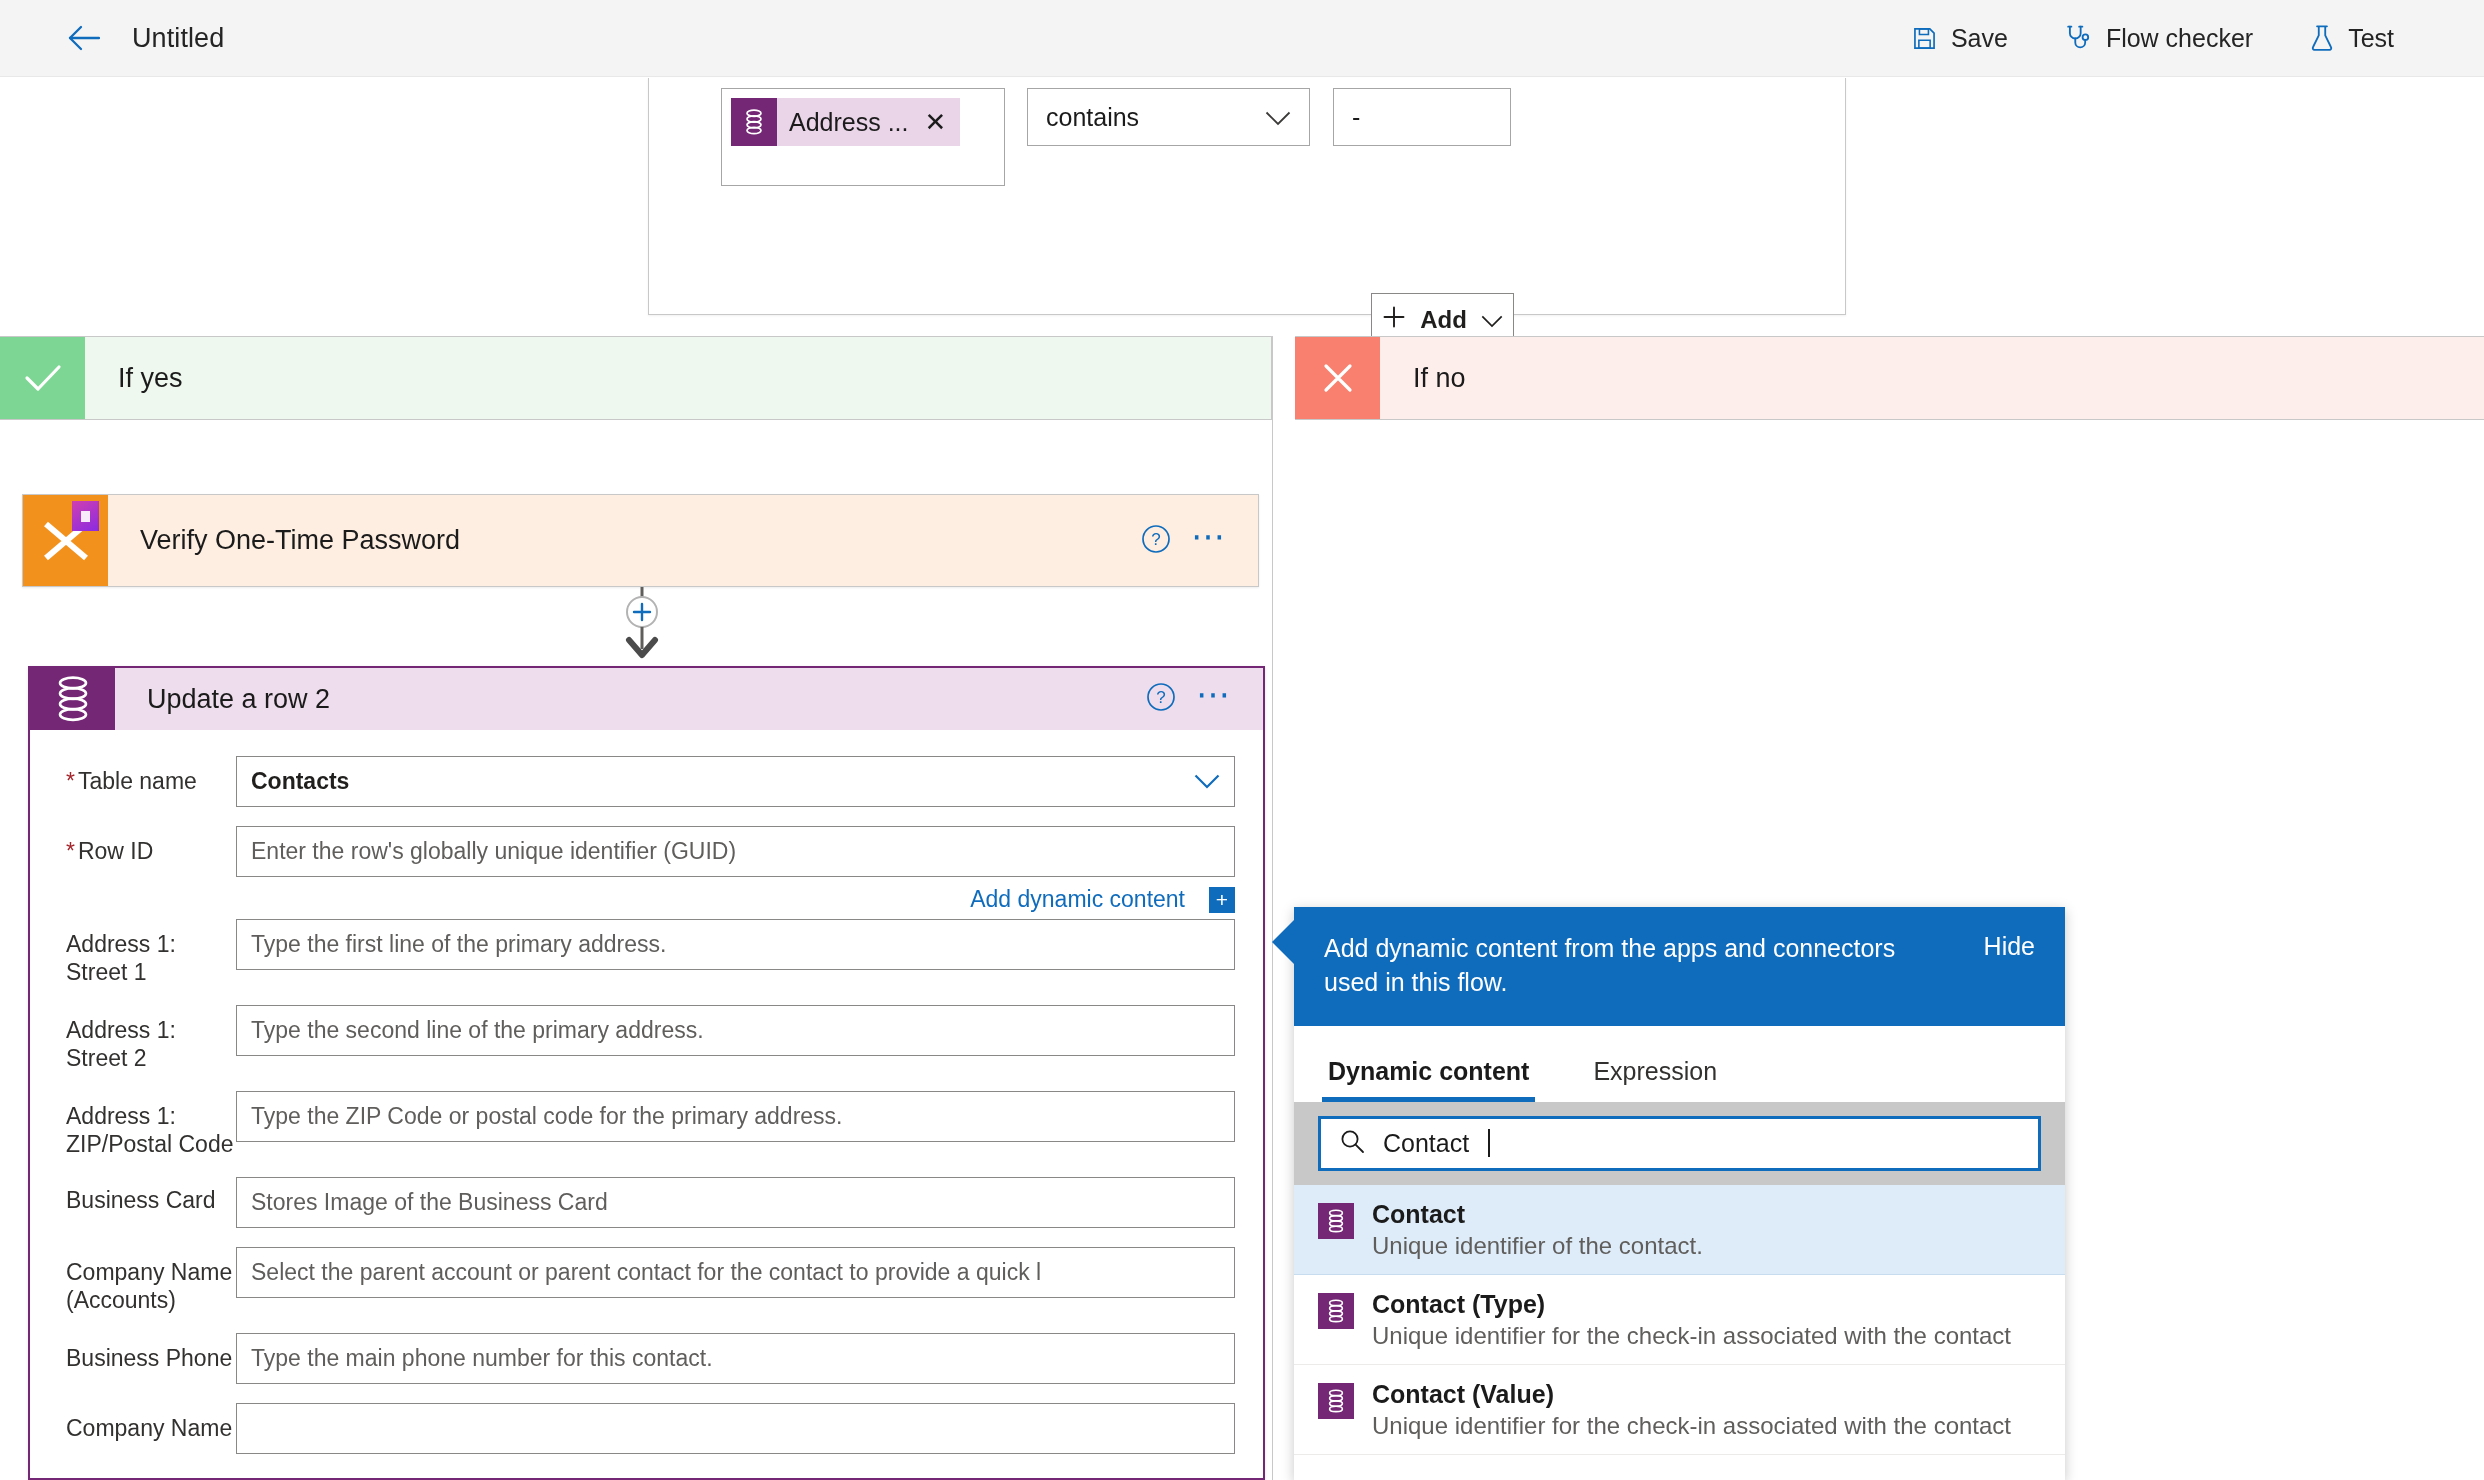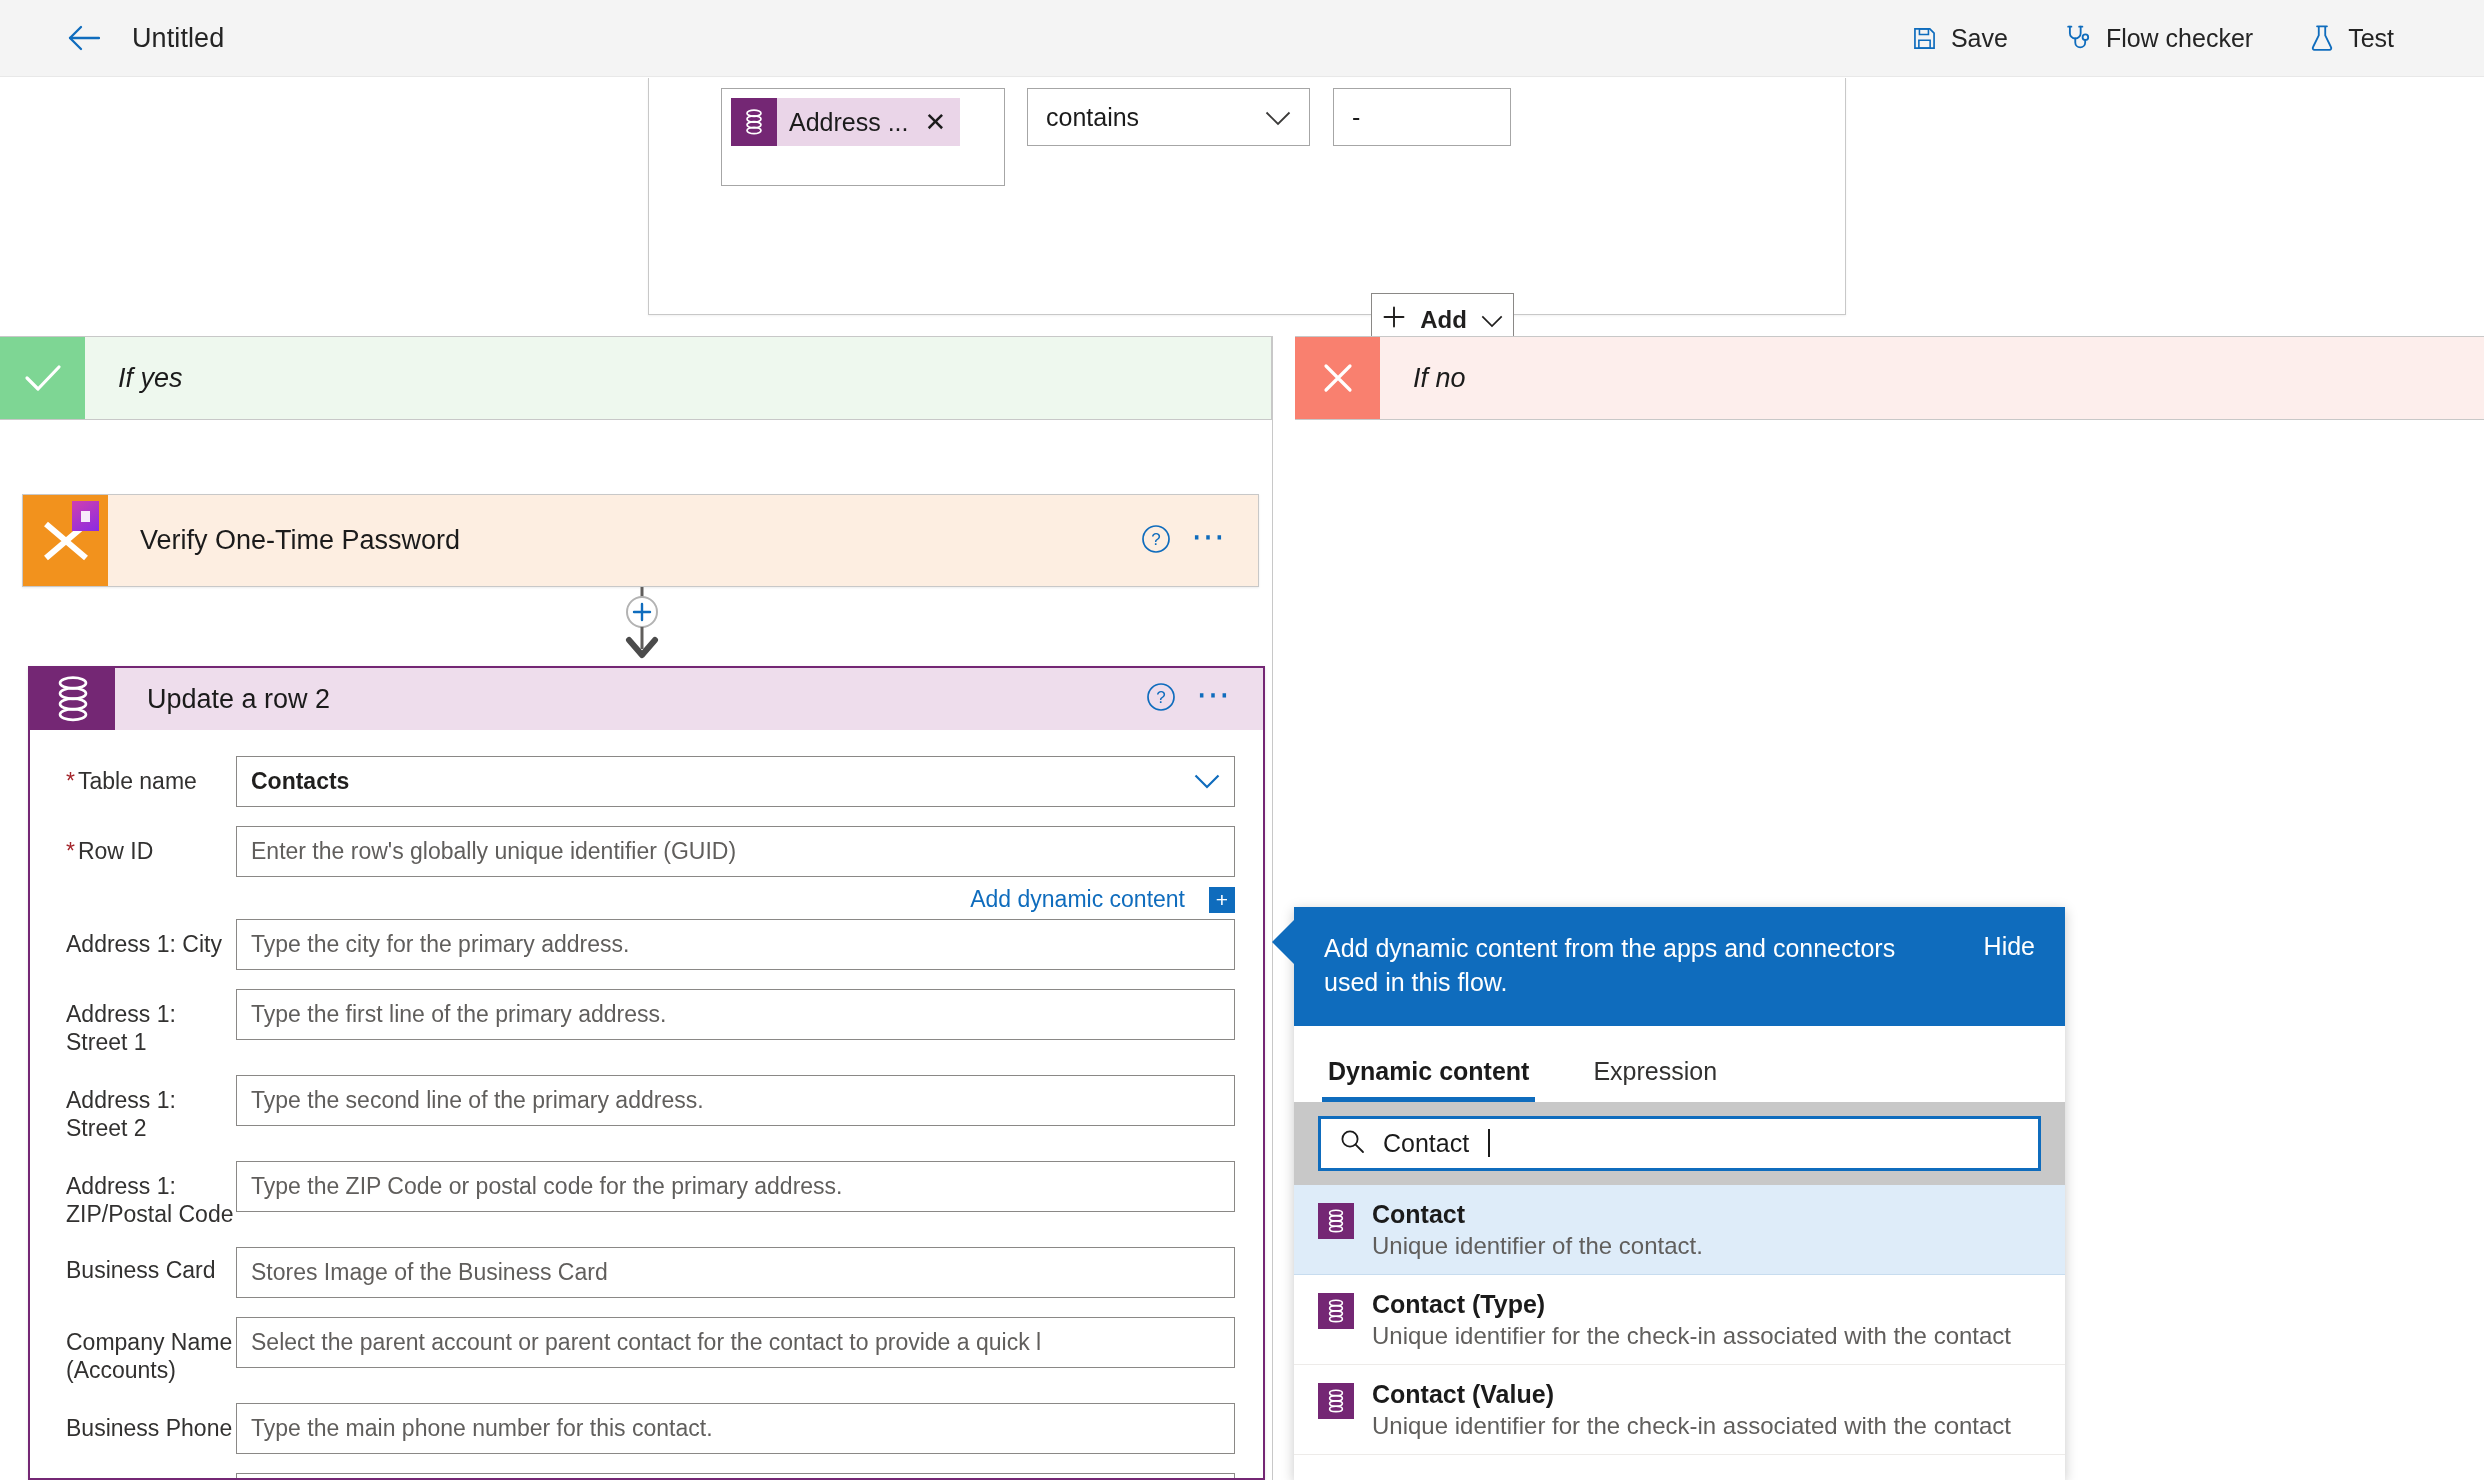--- a/index.html
+++ b/index.html
@@ -87,21 +87,21 @@
     background: #ffffff; border-right: 1px solid #c8c8c8;
   }
   .branch-head {
     position: absolute; left: 0; top: 0; height: 84px; display: flex; align-items: stretch;
     border: 1px solid #c8c8c8; border-left: none;
   }
   .branch-head.yes { width: 1272px; background: #eef8ee; }
   .branch-icon { width: 85px; display: flex; align-items: center; justify-content: center; }
   .branch-icon.yes { background: #7ed694; }
   .branch-icon.no  { background: #f9806f; }
-  .branch-label { display: flex; align-items: center; padding-left: 33px; font-size: 27px; color: #1b1b1b; font-style: italic; }
+  .branch-label { display: flex; align-items: center; padding-left: 33px; font-size: 27px; color: #1b1b1b; }
 
   .branch-no-wrap {
     position: absolute; left: 1295px; top: 336px; width: 1189px; height: 1144px; background: #ffffff;
   }
   .branch-head.no {
     position: absolute; left: 0; top: 0; width: 1189px; background: #fdeeec;
     border: 1px solid #c8c8c8; border-left: none; border-right: none;
   }
 
   
@@ -412,28 +412,20 @@
           <div class="fld ph">
             <span>Enter the row's globally unique identifier (GUID)</span>
           </div>
           <div class="adc-link">
             <span class="adc-text">Add dynamic content</span>
             <span class="adc-plus">+</span>
           </div>
         </div>
       </div>
 
-      <div class="field-row">
-        <div class="field-label">Address 1: City</div>
-        <div class="field-ctrl">
-          <div class="fld ph">
-            <span>Type the city for the primary address.</span>
-          </div>
-        </div>
-      </div>
 
       <div class="field-row">
         <div class="field-label">Address 1: Street 1</div>
         <div class="field-ctrl">
           <div class="fld ph">
             <span>Type the first line of the primary address.</span>
           </div>
         </div>
       </div>
 

